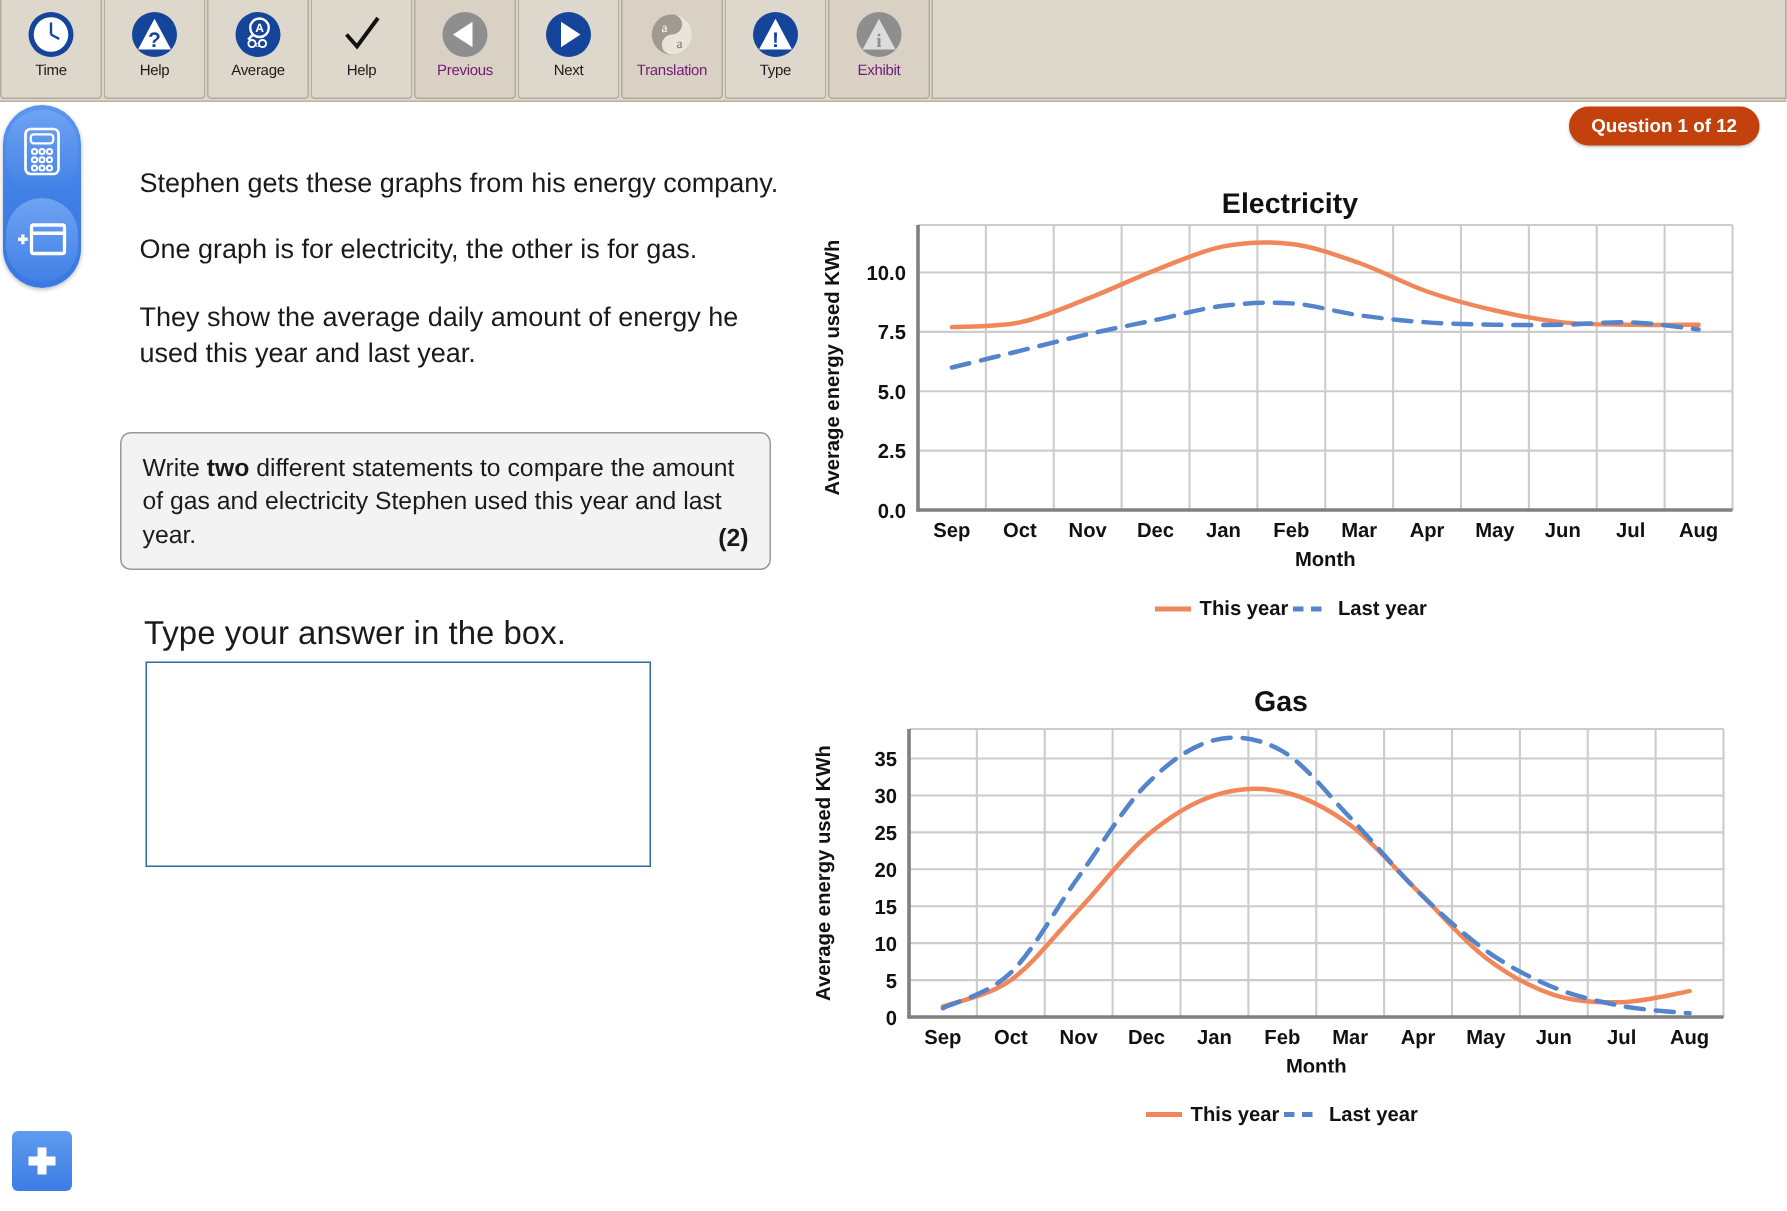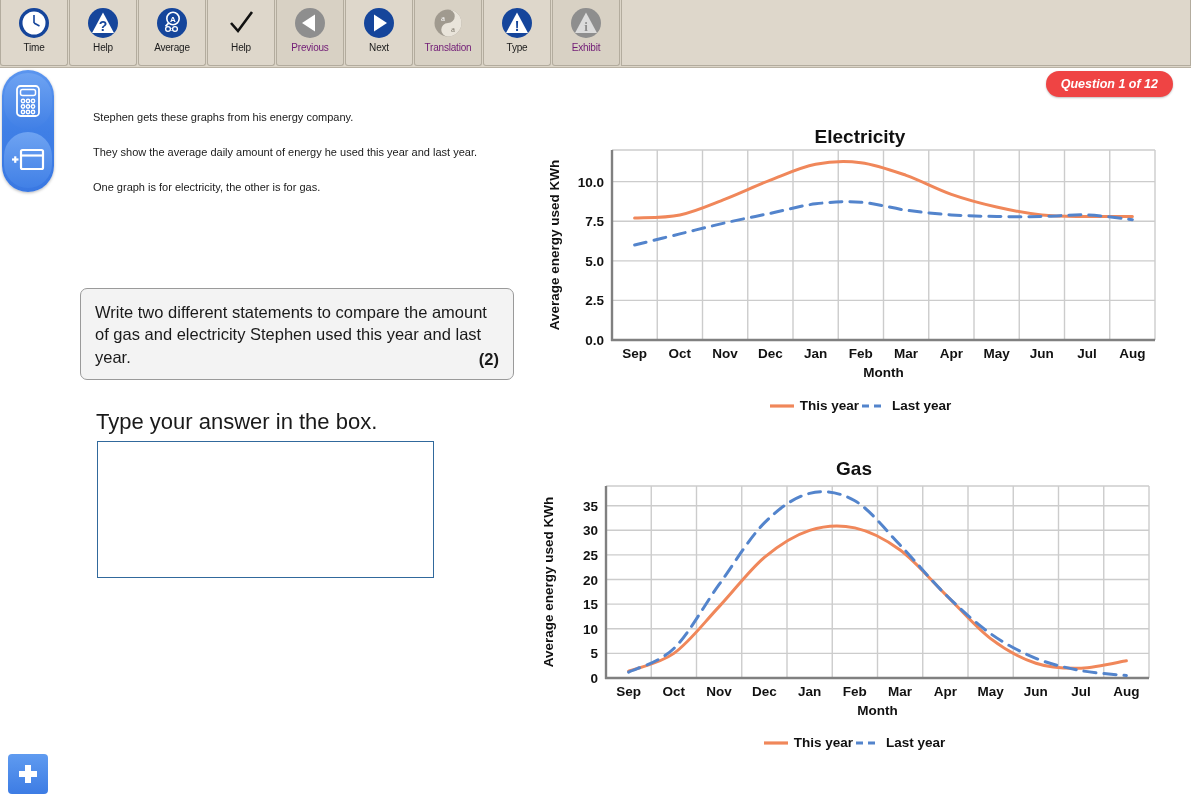--- a/index.html
+++ b/index.html
@@ -64,44 +64,44 @@
     position: absolute; left: 8px; top: 754px;
     width: 40px; height: 40px; border-radius: 4px;
     background: linear-gradient(180deg,#5f9bf0,#3d7ce4);
     display:flex; align-items:center; justify-content:center;
     cursor: pointer;
   }
 
   
   #question-badge {
     position: absolute; right: 18px; top: 71px;
-    background: #ef4444; color: #fff;
+    background: #c2410c; color: #fff;
     font-size: 12.5px; font-weight: bold;
     padding: 6px 15px; border-radius: 13px;
     box-shadow: 0 1px 2px rgba(0,0,0,.25);
-    cursor: pointer; white-space: nowrap; font-style: italic;
+    cursor: pointer; white-space: nowrap;
   }
 
   
   #stem { position: absolute; left: 93px; top: 110px; width: 432px; }
   .para {
-    font-size: 11px; color: #1a1a1a; line-height: 1.36;
+    font-size: 18px; color: #1a1a1a; line-height: 1.36;
     margin-bottom: 20px;
   }
   #instruction-box {
     position: absolute; left: 80px; top: 288px;
     width: 434px; padding: 12px 14px 11px 14px;
     background: #f3f3f3;
     border: 1px solid #9a9a9a;
     border-radius: 7px;
   }
   #instruction-text {
     font-size: 16.5px; color: #1a1a1a; line-height: 1.35;
   }
-  #instruction-text b { font-weight: normal; }
+  #instruction-text b { font-weight: bold; }
   #marks {
     position: absolute; right: 14px; bottom: 10px;
     font-size: 16.5px; font-weight: bold; color: #1a1a1a;
   }
   #answer-prompt {
     position: absolute; left: 96px; top: 409px;
     font-size: 22px; color: #1a1a1a;
   }
   #answer-box {
     position: absolute; left: 97px; top: 441px;
@@ -258,22 +258,22 @@
       <line x1="4" y1="13" x2="22" y2="13"></line>
       <line x1="13" y1="4" x2="13" y2="22"></line>
     </g>
   </svg>
 </div>
 
 <div id="question-badge">Question 1 of 12</div>
 
 <div id="stem">
   <div class="para">Stephen gets these graphs from his energy company.</div>
+  <div class="para">One graph is for electricity, the other is for gas.</div>
   <div class="para">They show the average daily amount of energy he used this year and last year.</div>
-  <div class="para">One graph is for electricity, the other is for gas.</div>
 </div>
 
 <div id="instruction-box">
   <div id="instruction-text"><span>Write </span><b>two</b><span> different statements to compare the amount of gas and electricity Stephen used this year and last year.</span></div>
   <div id="marks">(2)</div>
 </div>
 
 <div id="answer-prompt">Type your answer in the box.</div>
 <textarea id="answer-box" placeholder="" style=""></textarea>
 

